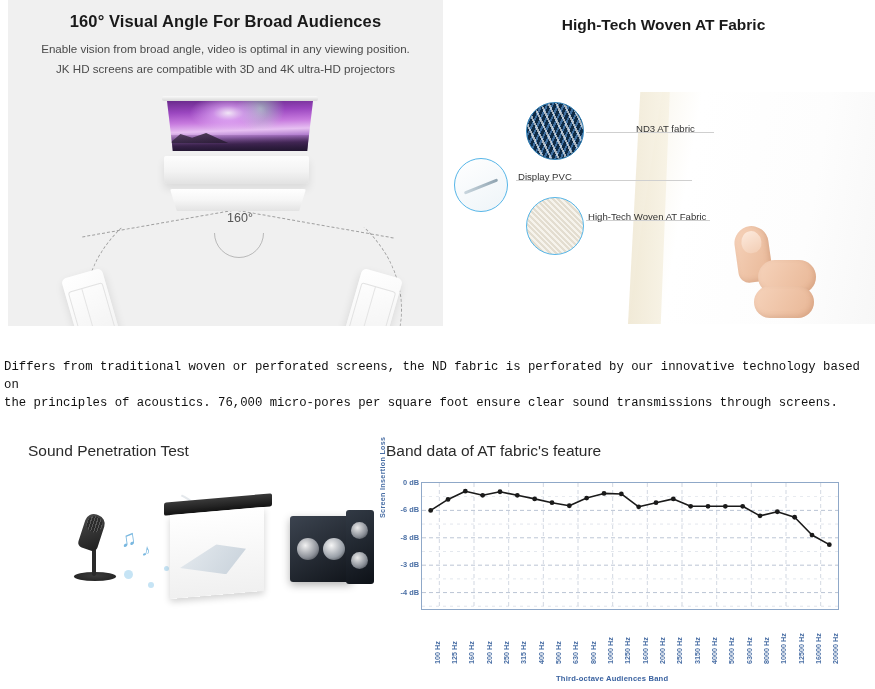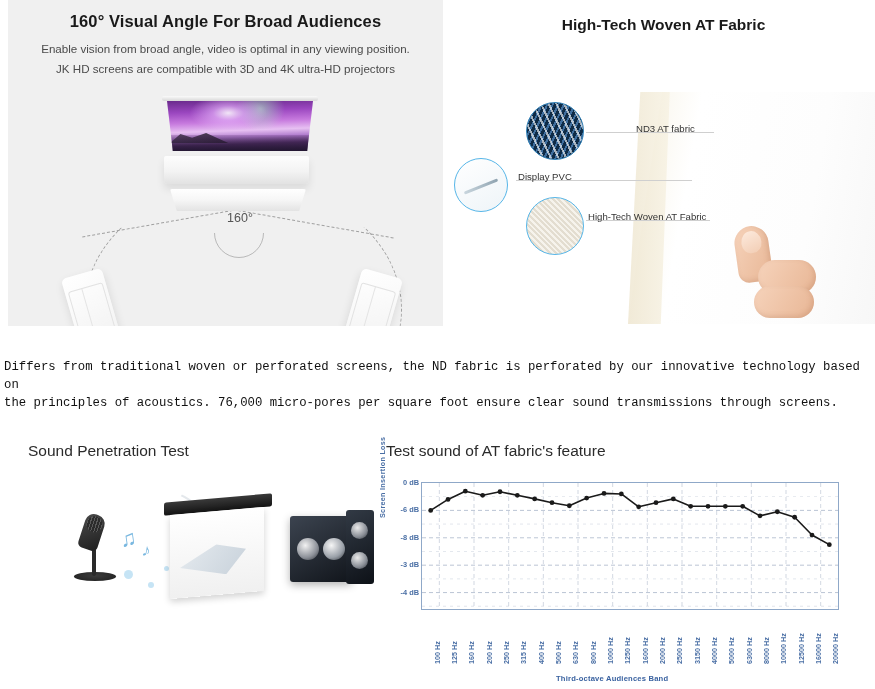--- a/index.html
+++ b/index.html
@@ -378,21 +378,21 @@
         </div>
 
         <div class="spk">
           <div class="spk-main"></div>
           <div class="spk-side"></div>
         </div>
       </div>
     </div>
 
     <div class="chart-sec">
-      <div class="sec-title">Test sound of AT fabric's feature</div>
+      <div class="sec-title">Band data of AT fabric's feature</div>
 
       <div class="chart-box">
         <div class="ylabel">Screen Insertion Loss</div>
         <div id="ytick-host">
             <div class="ytick" style="top: 0px;">0 dB</div>
             <div class="ytick" style="top: 27.3913px;">-6 dB</div>
             <div class="ytick" style="top: 54.7826px;">-8 dB</div>
             <div class="ytick" style="top: 82.1739px;">-3 dB</div>
             <div class="ytick" style="top: 109.565px;">-4 dB</div>
           </div>

